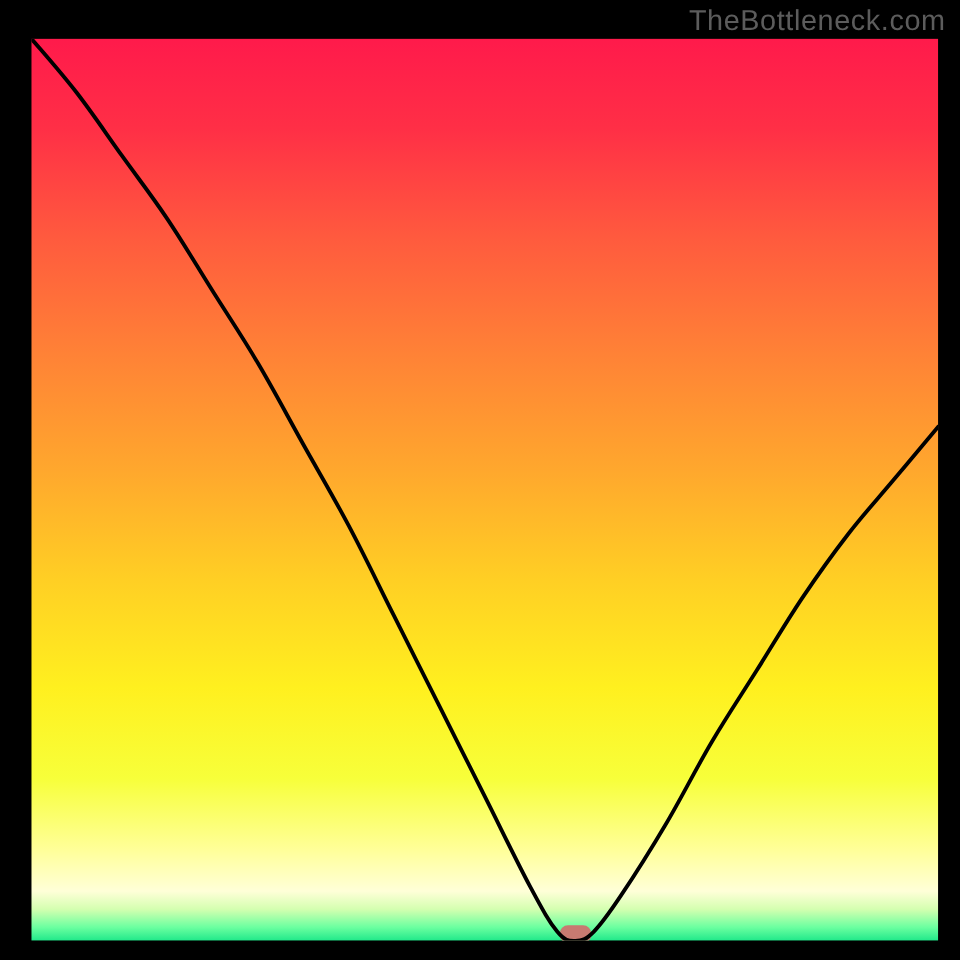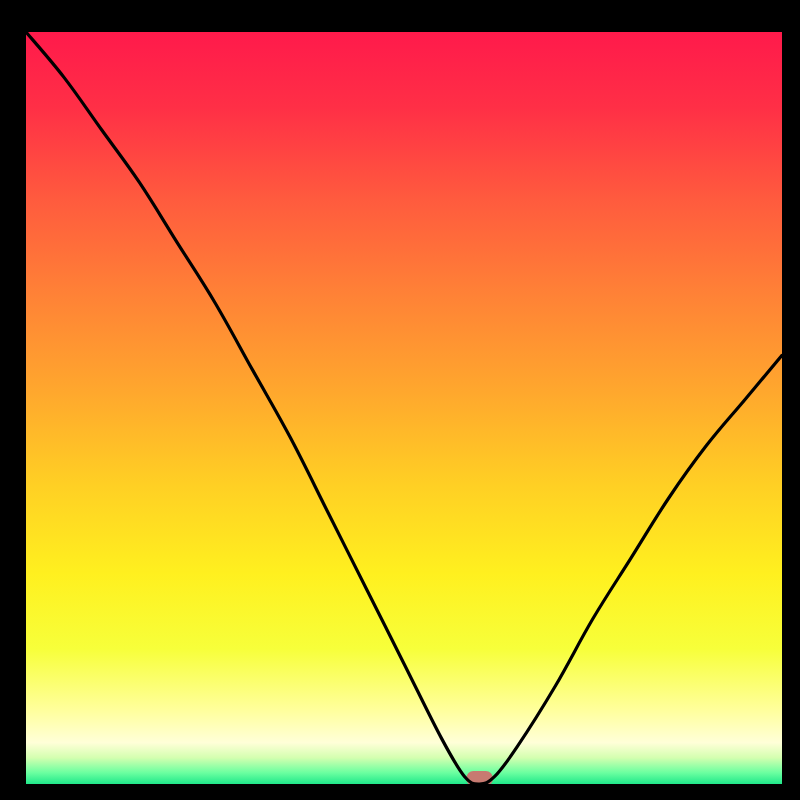--- a/index.html
+++ b/index.html
@@ -42,20 +42,21 @@
     left: 0;
     top: 0;
     width: 756px;
     height: 752px;
   }
 </style>
 </head>
 <body>
 
 <div class="stage">
+  <div class="watermark">TheBottleneck.com</div>
 
   <div class="plot-area">
     <svg class="bg" viewBox="0 0 756 752" preserveAspectRatio="none">
       <defs>
         <linearGradient id="grad" x1="0" y1="0" x2="0" y2="1">
             <stop offset="0.00%" stop-color="#ff1a4b"></stop>
             <stop offset="10.00%" stop-color="#ff2f46"></stop>
             <stop offset="22.00%" stop-color="#ff5a3e"></stop>
             <stop offset="35.00%" stop-color="#ff8236"></stop>
             <stop offset="48.00%" stop-color="#ffa82d"></stop>

